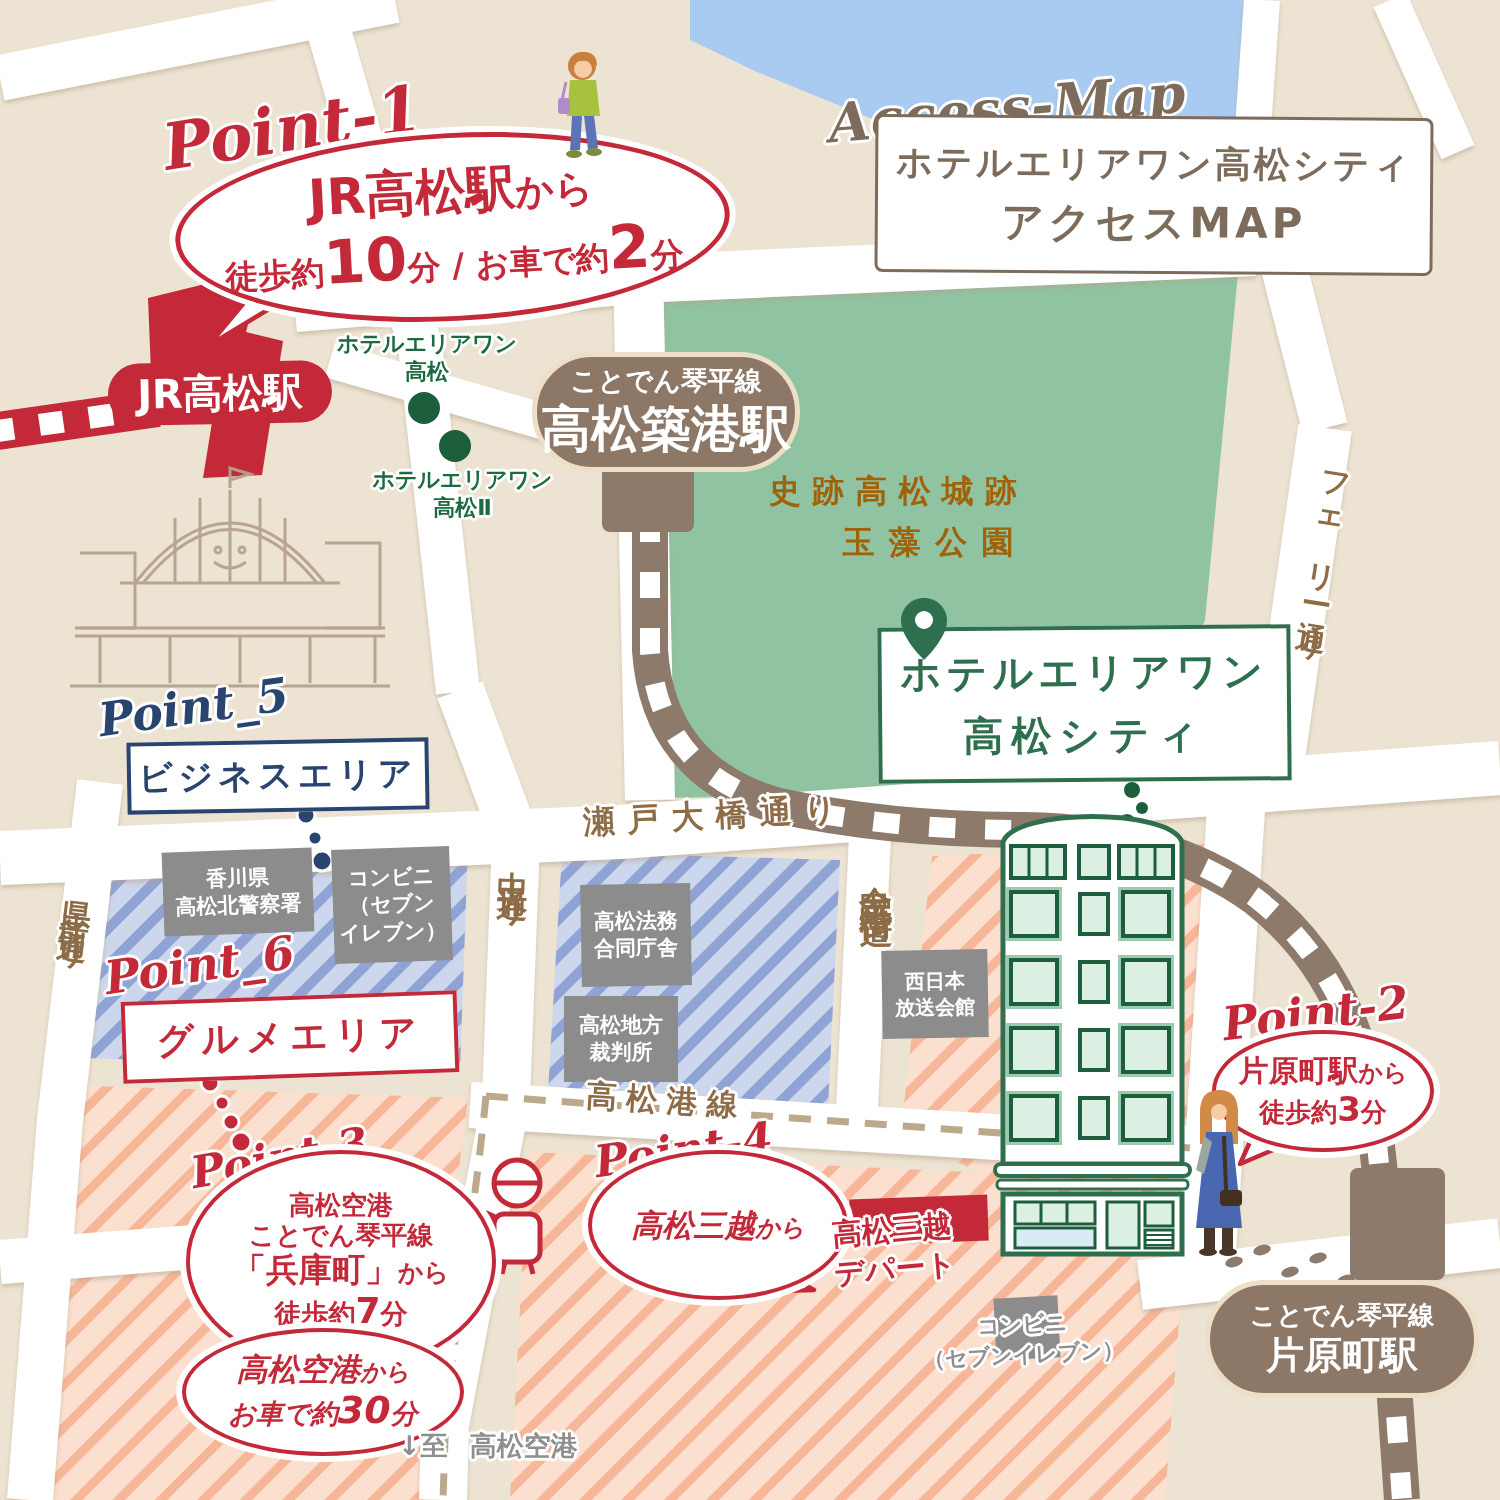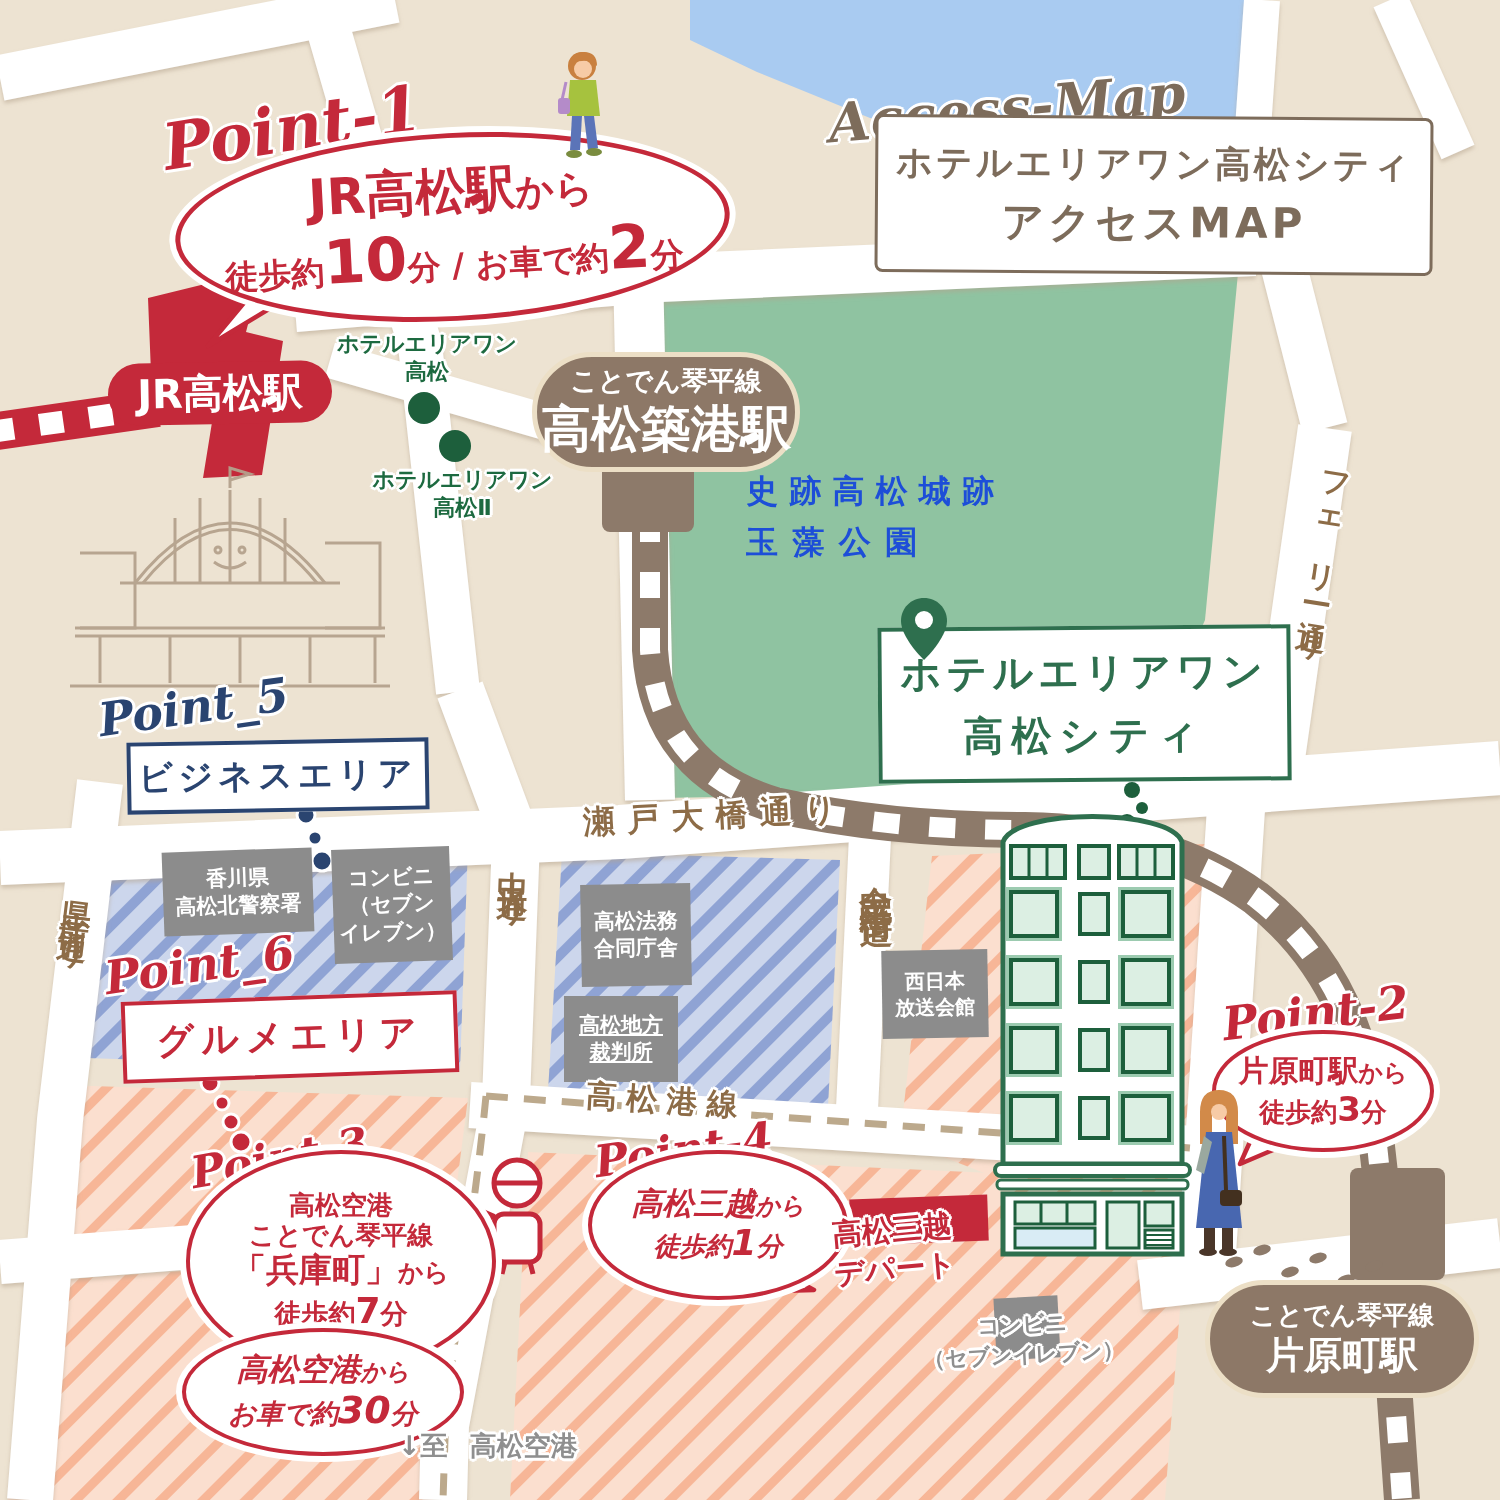--- a/index.html
+++ b/index.html
@@ -241,21 +241,21 @@
 <div class="lbl green b owhite" style="left:360px;top:466px;width:205px;font-size:22px;text-align:center;line-height:1.25;">
   <div>ホテルエリアワン</div>
   <div>高松Ⅱ</div>
 </div>
 
 <div class="lbl pill" style="left:532px;top:352px;width:258px;height:110px;">
   <div class="b" style="font-size:27px;">ことでん琴平線</div>
   <div class="b" style="font-size:50px;">高松築港駅</div>
 </div>
 
-<div class="lbl b" style="left:746px;top:466px;width:310px;color:#1d4ed8;font-size:32px;text-align:left;line-height:1.6;">
+<div class="lbl b" style="left:718px;top:466px;width:310px;color:#a16207;font-size:32px;text-align:right;line-height:1.6;">
   <div style="letter-spacing:0.35em;">史跡高松城跡</div>
   <div style="letter-spacing:0.45em;">玉藻公園</div>
 </div>
 
 <div class="lbl street vert owhite" style="left:1296px;top:450px;height:300px;font-size:30px;letter-spacing:0.38em;transform:rotate(9deg);">フェリー通り</div>
 
 <div class="lbl boxlbl" style="left:878px;top:626px;width:405px;height:148px;border:4.5px solid #2e6f4e;transform:rotate(-0.5deg);">
   <div class="b" style="color:#2e6f4e;font-size:40px;letter-spacing:5px;">ホテルエリアワン</div>
   <div class="b" style="color:#2e6f4e;font-size:40px;letter-spacing:8px;margin-top:8px;">高松シティ</div>
 </div>
@@ -285,21 +285,21 @@
 
 <div class="lbl boxlbl" style="left:122px;top:996px;width:328px;height:74px;border:4px solid #c4293a;transform:rotate(-2deg);">
   <div class="red b" style="font-size:37px;letter-spacing:0.18em;">グルメエリア</div>
 </div>
 
 <div class="lbl graybox" style="left:581px;top:884px;width:110px;height:102px;font-size:21px;transform:rotate(-1deg);">
   <div>高松法務</div>
   <div>合同庁舎</div>
 </div>
 
-<div class="lbl graybox" style="left:564px;top:996px;width:114px;height:86px;font-size:21px;text-decoration:underline;">
+<div class="lbl graybox" style="left:564px;top:996px;width:114px;height:86px;font-size:21px;">
   <div>高松地方</div>
   <div>裁判所</div>
 </div>
 
 <div class="lbl street vert owhite" style="left:854px;top:860px;height:262px;font-size:33px;letter-spacing:0.22em;transform:rotate(-1deg);">金毘羅街道</div>
 
 <div class="lbl graybox" style="left:882px;top:950px;width:106px;height:88px;font-size:20px;transform:rotate(-1deg);">
   <div>西日本</div>
   <div>放送会館</div>
 </div>
@@ -326,21 +326,20 @@
 
 <div class="lbl bubble" style="left:182px;top:1328px;width:274px;height:120px;font-style:italic;">
   <div><span class="f31 b">高松空港</span><span class="f24 b">から</span></div>
   <div class="f27 b"><span>お車で約</span><span class="f38">30</span><span>分</span></div>
 </div>
 
 <div class="lbl script red owhite" style="left:594px;top:1124px;font-size:44px;transform:rotate(-8deg);">Point-4</div>
 
 <div class="lbl bubble" style="left:588px;top:1150px;width:252px;height:142px;font-style:italic;">
   <div><span class="f31 b">高松三越</span><span class="f24 b">から</span></div>
-  <div class="f26 b"><span>徒歩約</span><span class="f36">1</span><span>分</span></div>
 </div>
 
 <div class="lbl red b owhite" style="left:796px;top:1210px;width:195px;font-size:30px;text-align:center;line-height:1.3;transform:rotate(-5deg);">
   <div>高松三越</div>
   <div>デパート</div>
 </div>
 
 <div class="lbl b owhite" style="left:918px;top:1310px;width:210px;color:#8f8f8f;font-size:22px;text-align:center;line-height:1.35;transform:rotate(-3deg);">
   <div>コンビニ</div>
   <div>（セブンイレブン）</div>

